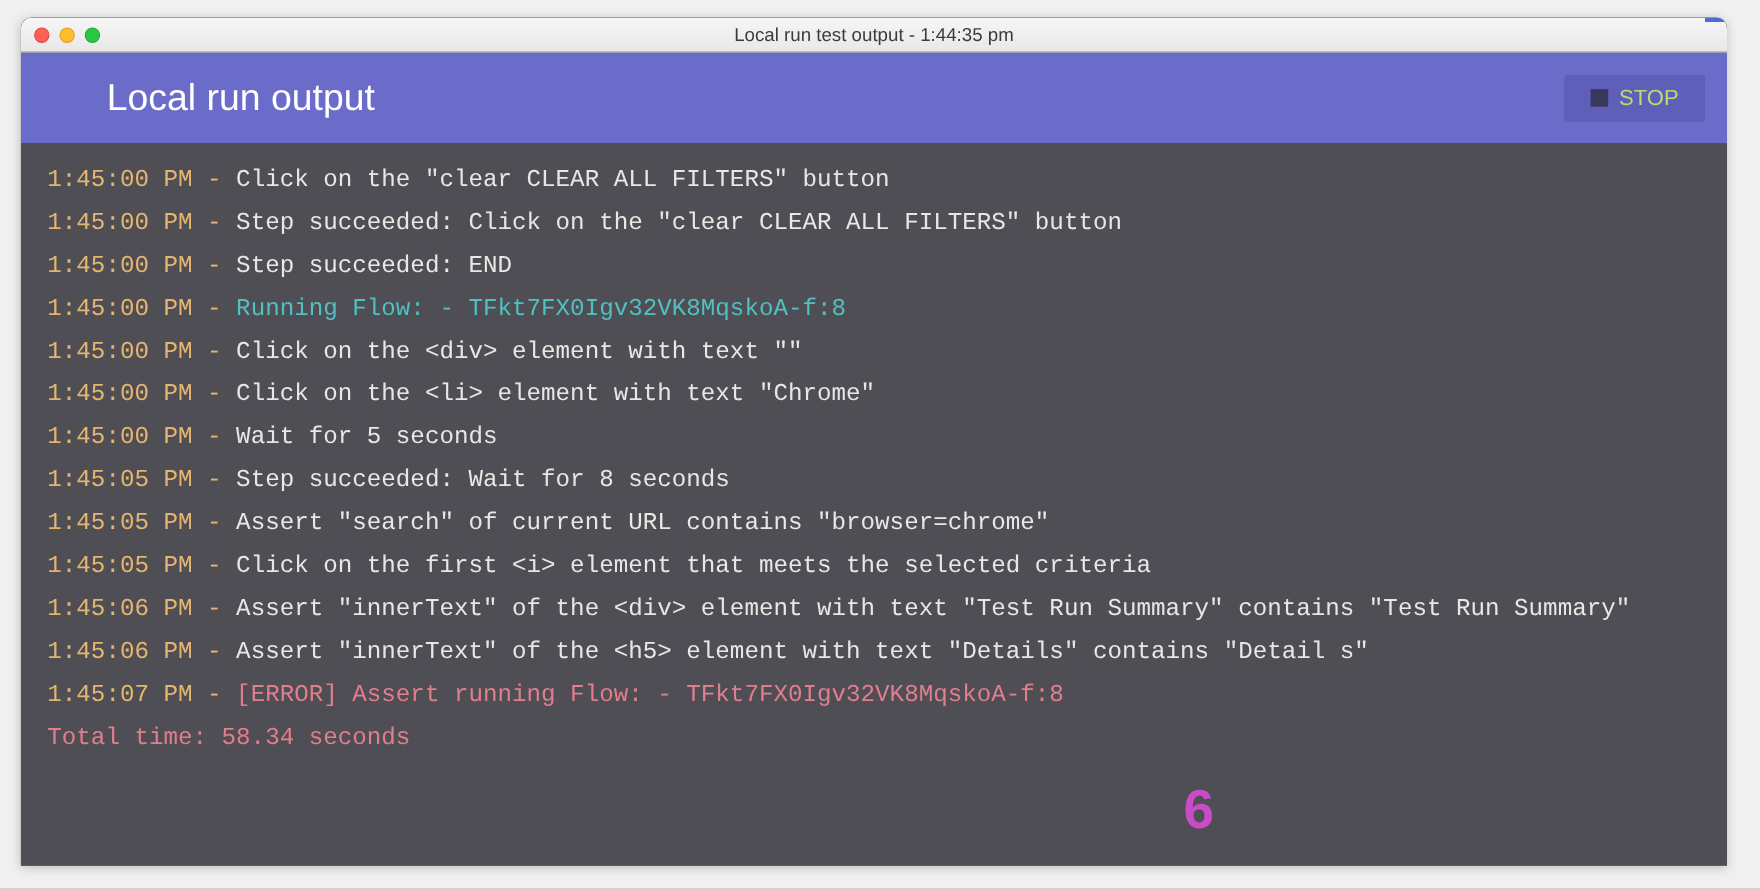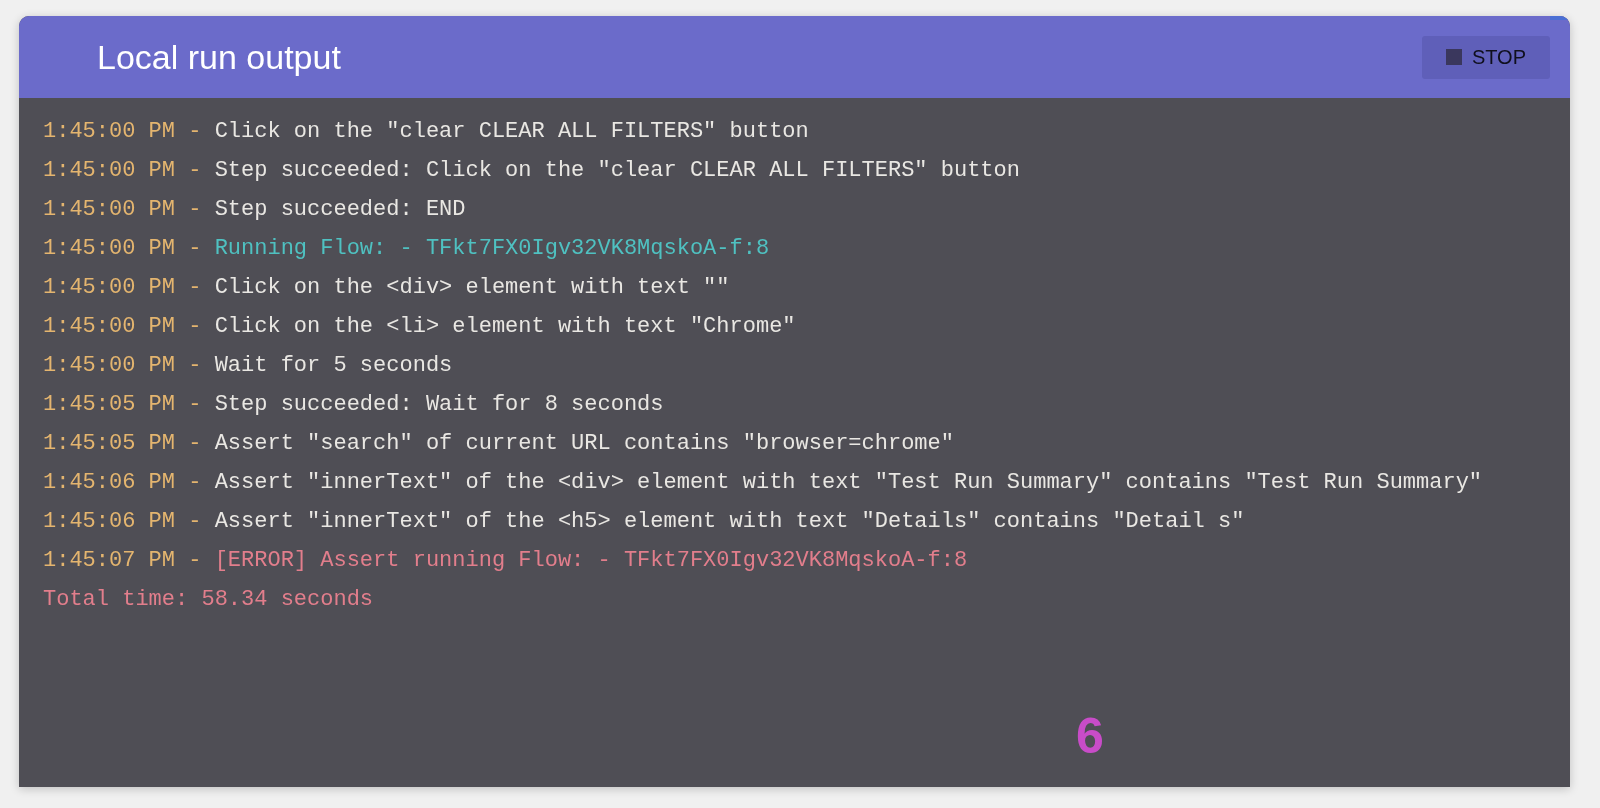--- a/index.html
+++ b/index.html
@@ -56,21 +56,21 @@
       padding: 0 20px 0 42px;
     }
     .header-title {
       color: #ffffff;
       font-size: 34px;
       font-weight: 400;
       margin-left: 36px;
     }
     .stop-btn {
       background: #5d5db7;
-      color: #000000;
+      color: #bef264;
       font-size: 20px;
       font-weight: 500;
       border: none;
       border-radius: 3px;
       padding: 10px 24px;
       display: flex;
       align-items: center;
       gap: 10px;
       cursor: pointer;
       opacity: 0.85;
@@ -110,39 +110,48 @@
       width: 28px;
       height: 100px;
       border-top: 4px solid #4a6fd4;
       border-right: 4px solid #4a6fd4;
     }
   </style>
 </head>
 <body>
 
 <div class="window">
+  <div class="titlebar">
+    <div class="traffic-lights">
+      <span class="tl close"></span>
+      <span class="tl min"></span>
+      <span class="tl max"></span>
+    </div>
+    <div class="titlebar-title">Local run test output - 1:44:35 pm</div>
+  </div>
 
   <div class="header">
     <div class="header-title">Local run output</div>
     <button class="stop-btn">
       <span class="sq"></span>
       <span>STOP</span>
     </button>
   </div>
 
   <div class="console" id="console">
       <div class="log-line"><span class="ts">1:45:00 PM</span><span class="sep"> - </span><span class="">Click on the "clear CLEAR ALL FILTERS" button</span></div>
       <div class="log-line"><span class="ts">1:45:00 PM</span><span class="sep"> - </span><span class="">Step succeeded: Click on the "clear CLEAR ALL FILTERS" button</span></div>
       <div class="log-line"><span class="ts">1:45:00 PM</span><span class="sep"> - </span><span class="">Step succeeded: END</span></div>
       <div class="log-line"><span class="ts">1:45:00 PM</span><span class="sep"> - </span><span class="cyan">Running Flow: - TFkt7FX0Igv32VK8MqskoA-f:8</span></div>
       <div class="log-line"><span class="ts">1:45:00 PM</span><span class="sep"> - </span><span class="">Click on the &lt;div&gt; element with text ""</span></div>
       <div class="log-line"><span class="ts">1:45:00 PM</span><span class="sep"> - </span><span class="">Click on the &lt;li&gt; element with text "Chrome"</span></div>
       <div class="log-line"><span class="ts">1:45:00 PM</span><span class="sep"> - </span><span class="">Wait for 5 seconds</span></div>
       <div class="log-line"><span class="ts">1:45:05 PM</span><span class="sep"> - </span><span class="">Step succeeded: Wait for 8 seconds</span></div>
       <div class="log-line"><span class="ts">1:45:05 PM</span><span class="sep"> - </span><span class="">Assert "search" of current URL contains "browser=chrome"</span></div>
+      <div class="log-line"><span class="ts">1:45:05 PM</span><span class="sep"> - </span><span class="">Click on the first &lt;i&gt; element that meets the selected criteria</span></div>
       <div class="log-line"><span class="ts">1:45:06 PM</span><span class="sep"> - </span><span class="">Assert "innerText" of the &lt;div&gt; element with text "Test Run Summary" contains "Test Run Summary"</span></div>
       <div class="log-line"><span class="ts">1:45:06 PM</span><span class="sep"> - </span><span class="">Assert "innerText" of the &lt;h5&gt; element with text "Details" contains "Detail s"</span></div>
       <div class="log-line"><span class="ts">1:45:07 PM</span><span class="sep"> - </span><span class="pink">[ERROR] Assert running Flow: - TFkt7FX0Igv32VK8MqskoA-f:8</span></div>
       <div class="log-line pink">Total time: 58.34 seconds</div>
     </div>
 
   <div class="annot">6</div>
   <div class="bracket"></div>
 </div>
 

